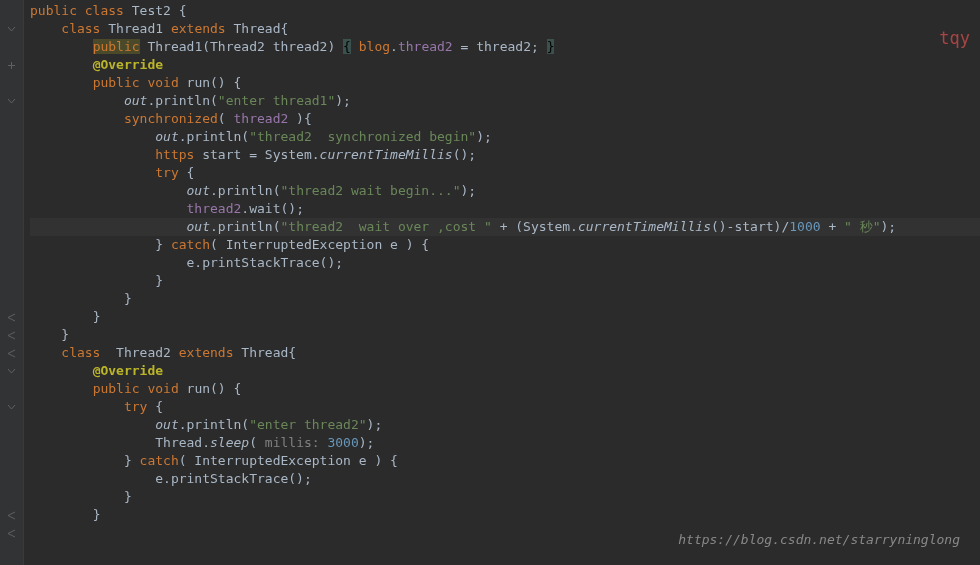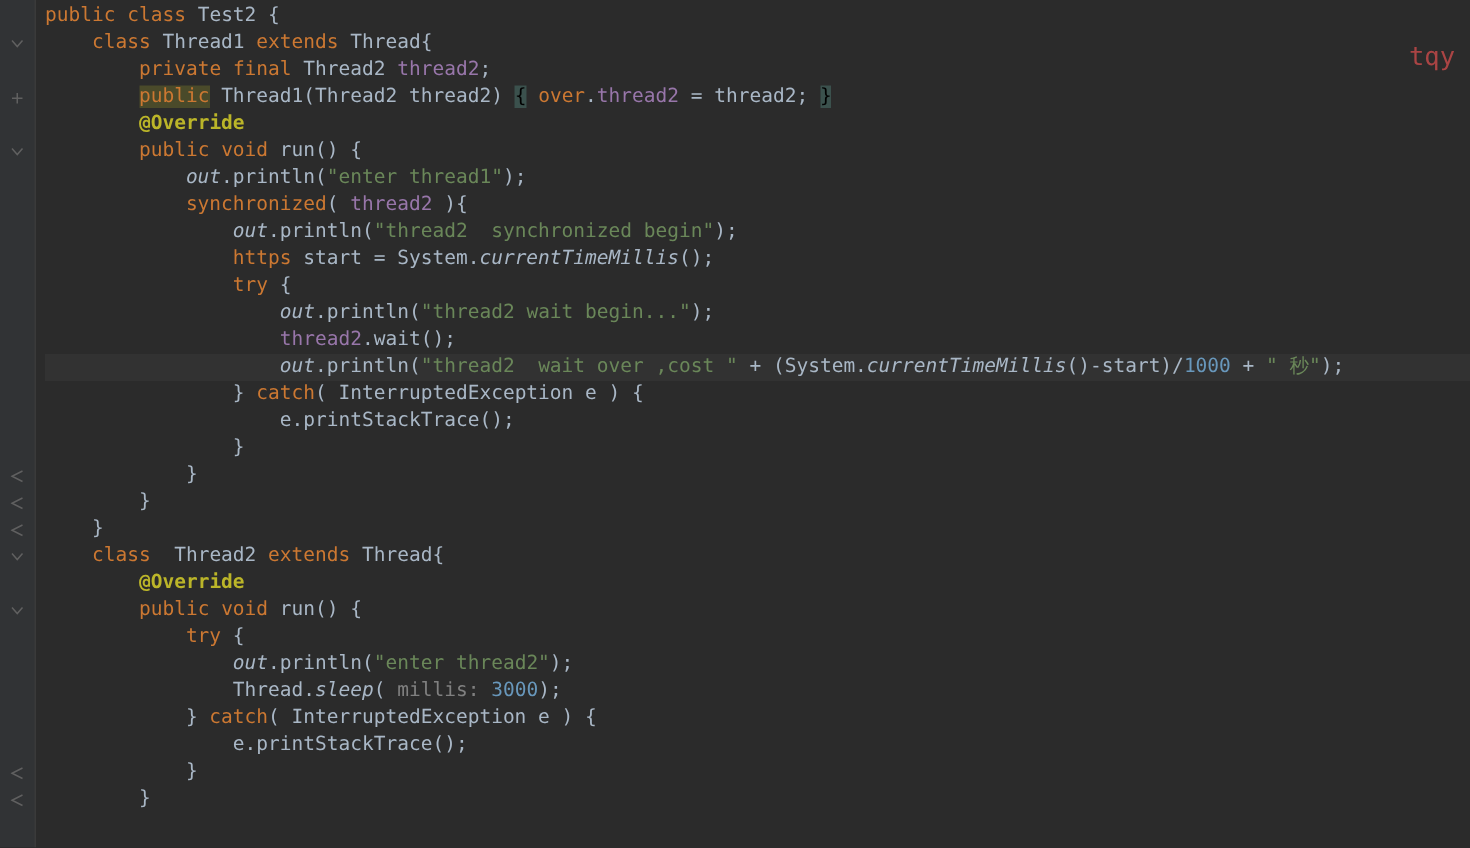--- a/index.html
+++ b/index.html
@@ -143,23 +143,22 @@
     </div>
 </div>
 
 <div class="editor">
   <div class="watermark">tqy</div>
 
   <div class="line"><span class="kw">public</span> <span class="kw">class</span> <span class="plain">Test2</span> <span class="plain">{</span></div>
 
   <div class="line">    <span class="kw">class</span> <span class="plain">Thread1</span> <span class="kw">extends</span> <span class="plain">Thread</span><span class="plain">{</span></div>
 
-  <div class="line">        <span class="kw">private</span> <span class="kw">final</span> <span class="plain">Thread2</span> <span class="field">thread2</span><span class="plain">;</span></div>
-
-  <div class="line">        <span class="hl-public">public</span> <span class="cls">Thread1</span><span class="plain">(Thread2 thread2)</span> <span class="brace-hl">{</span> <span class="kw">over</span><span class="plain">.</span><span class="field">thread2</span><span class="plain"> = thread2; </span><span class="brace-hl">}</span></div>
+
+  <div class="line">        <span class="hl-public">public</span> <span class="cls">Thread1</span><span class="plain">(Thread2 thread2)</span> <span class="brace-hl">{</span> <span class="kw">blog</span><span class="plain">.</span><span class="field">thread2</span><span class="plain"> = thread2; </span><span class="brace-hl">}</span></div>
 
   <div class="line">        <span class="ann">@Override</span></div>
 
   <div class="line">        <span class="kw">public</span> <span class="kw">void</span> <span class="cls">run</span><span class="plain">()</span> <span class="plain">{</span></div>
 
   <div class="line">            <span class="static italic">out</span><span class="plain">.println(</span><span class="str">"enter thread1"</span><span class="plain">);</span></div>
 
   <div class="line">            <span class="kw">synchronized</span><span class="plain">( </span><span class="field">thread2</span><span class="plain"> ){</span></div>
 
   <div class="line">                <span class="static italic">out</span><span class="plain">.println(</span><span class="str">"thread2  synchronized begin"</span><span class="plain">);</span></div>
@@ -195,13 +194,14 @@
 
   <div class="line">                <span class="plain">Thread.</span><span class="static italic">sleep</span><span class="plain">( </span><span class="comment-param">millis: </span><span class="num">3000</span><span class="plain">);</span></div>
 
   <div class="line">            <span class="plain">}</span> <span class="kw">catch</span><span class="plain">( InterruptedException e ) {</span></div>
 
   <div class="line">                <span class="plain">e.printStackTrace();</span></div>
 
   <div class="line">            <span class="plain">}</span></div>
   <div class="line">        <span class="plain">}</span></div>
 
+  <div class="footer-url">https://blog.csdn.net/starryninglong</div>
 </div>
 
 </body></html>

